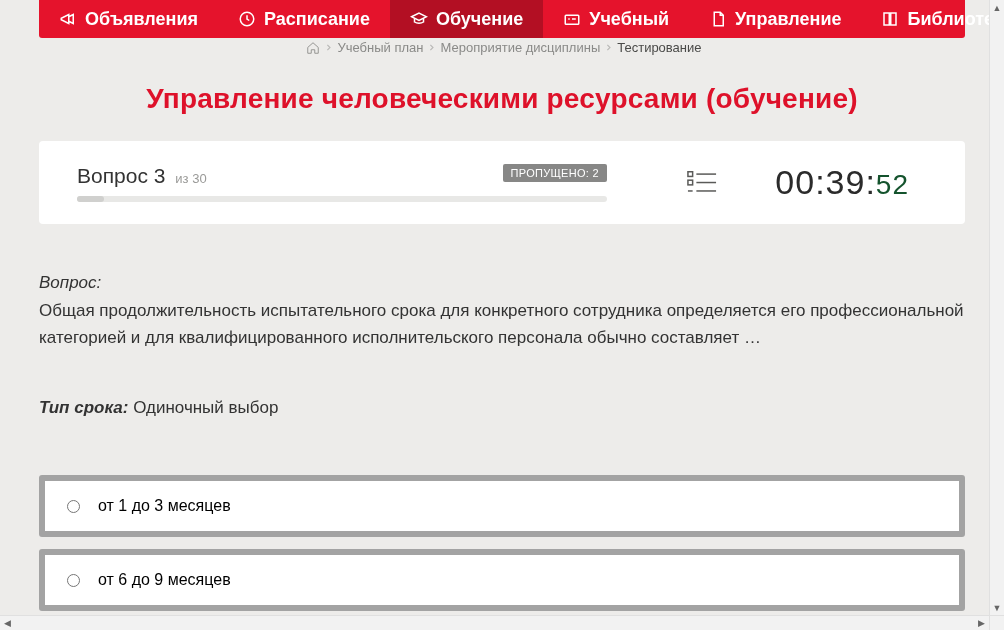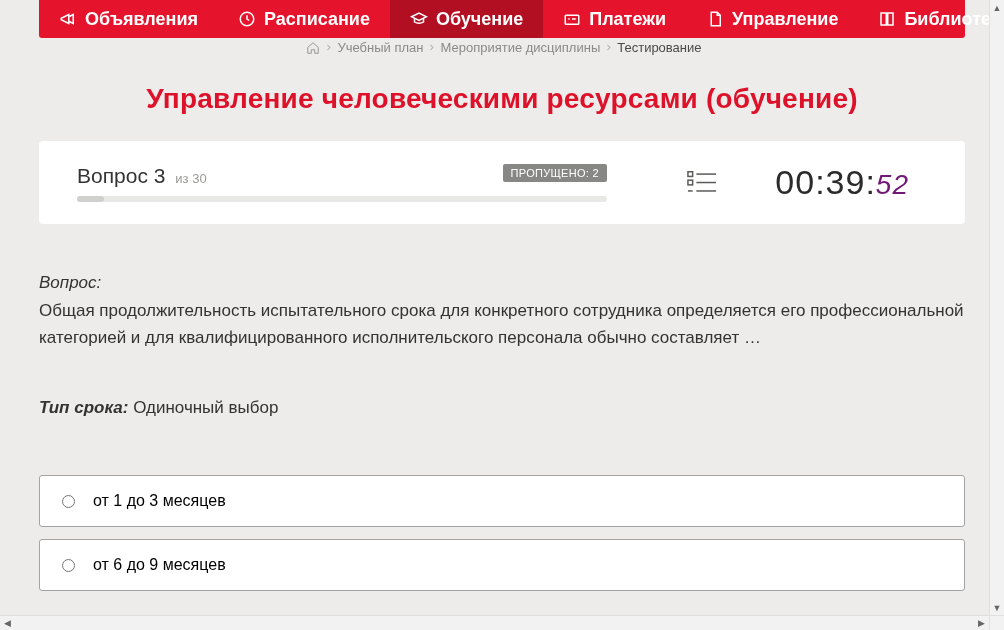--- a/index.html
+++ b/index.html
@@ -122,37 +122,37 @@
   .list-icon { margin-left: 60px; color:#5a5a58; }
   .list-icon svg { width: 30px; height: 28px; display:block; }
   .timer {
     margin-left: auto;
     font-size: 34px;
     color: #2b2b2b;
     letter-spacing: 1px;
     font-weight: 400;
     white-space: nowrap;
   }
-  .timer .sec { color: #701a75; font-size: 28px; font-style: italic; }
+  .timer .sec { color: #14532d; font-size: 28px; }
   
   .qbody {
     padding: 46px 30px 10px 30px;
     color: #333;
     font-size: 17px;
     line-height: 1.55;
   }
   .qbody .label { font-style: italic; font-weight: 400; }
   .qbody .qtext { margin-top: 2px; }
   .ans-type { margin-top: 44px; font-size: 17px; }
   .ans-type .label { font-weight:700; font-style: italic; }
   
   .options { margin: 44px 30px 0 30px; }
   .option {
     background: #fff;
-    border: 1px solid #a3a3a3;
+    border: 6px solid #a3a3a3;
     border-radius: 3px;
     padding: 16px 22px;
     display: flex;
     align-items: center;
     gap: 18px;
     margin-bottom: 12px;
     cursor: pointer;
     font-size: 16px;
   }
   .option input { width: 13px; height:13px; cursor:pointer; }
@@ -203,21 +203,21 @@
               <path d="M2 9l10-5 10 5-10 5L2 9z"></path>
               <path d="M6 11v5c3 2 9 2 12 0v-5"></path>
             </svg>
           <span>Обучение</span>
         </div>
         <div class="nav-item">
           <svg viewBox="0 0 24 24" fill="none" stroke="#fff" stroke-width="2">
               <rect x="3" y="7" width="18" height="12" rx="1"></rect>
               <path d="M7 12h2m3 0h5"></path>
             </svg>
-          <span>Платежи</span>
+          <span>Учебный</span>
         </div>
         <div class="nav-item">
           <svg viewBox="0 0 24 24" fill="none" stroke="#fff" stroke-width="2">
               <path d="M7 3h8l4 4v14H7V3z"></path>
               <path d="M15 3v4h4"></path>
             </svg>
           <span>Управление</span>
         </div>
         <div class="nav-item">
           <svg viewBox="0 0 24 24" fill="none" stroke="#fff" stroke-width="2">

